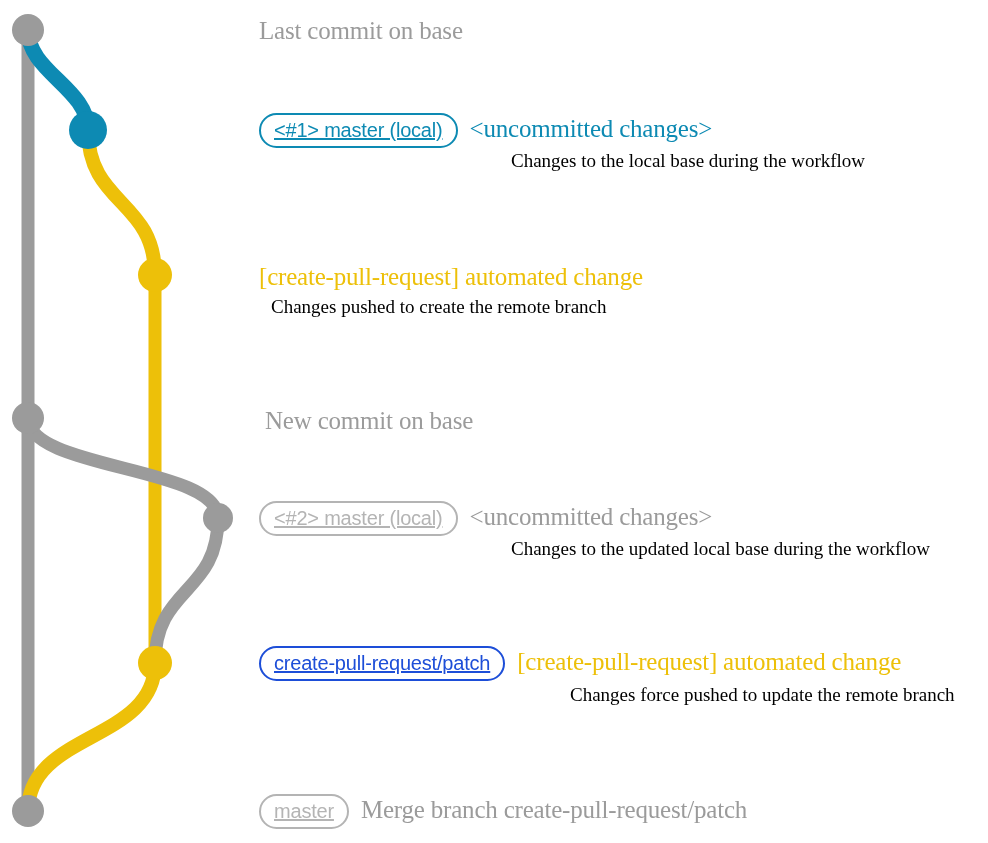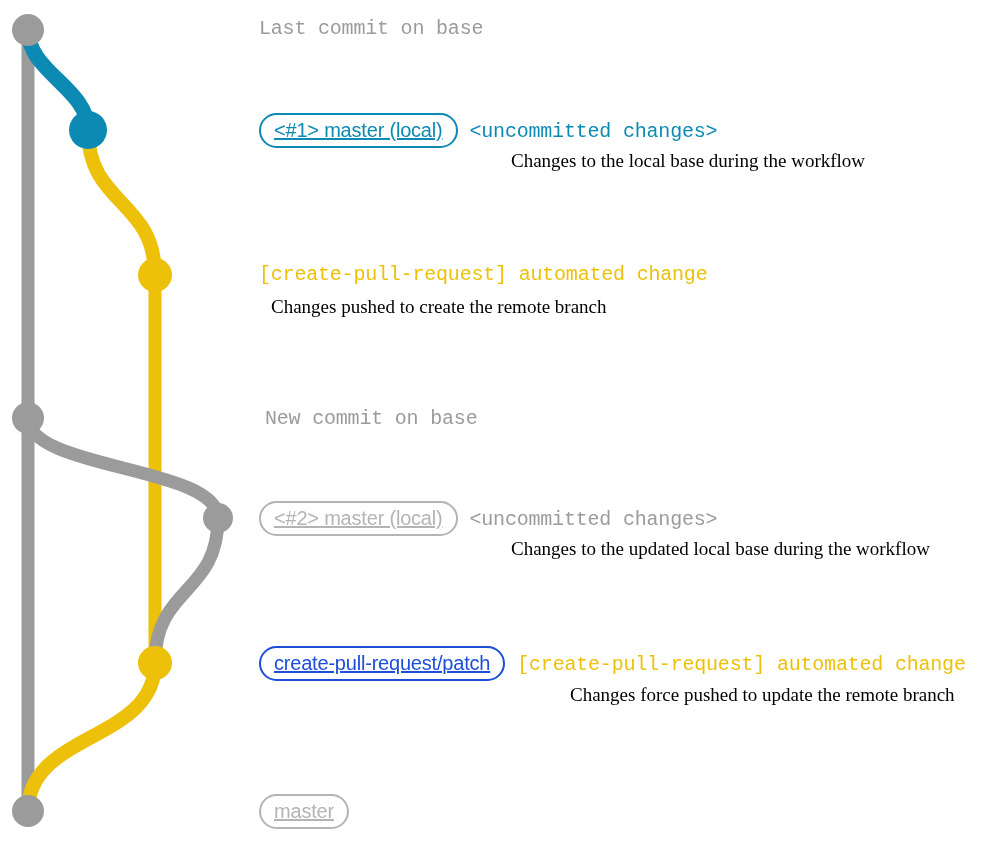--- a/index.html
+++ b/index.html
@@ -25,22 +25,22 @@
     height: 843px;
   }
 
   .row {
     position: absolute;
     display: flex;
     align-items: baseline;
   }
 
   .commit-title {
-    font-size: 20px;
-    font-family: Liberation Mono, monospace;
+    font-size: 25px;
+    font-family: Liberation Serif, serif;
     white-space: nowrap;
     letter-spacing: -0.2px;
   }
 
   .commit-desc {
     position: absolute;
     font-family: Liberation Serif, serif;
     font-size: 19px;
     color: #000000;
     white-space: nowrap;
@@ -135,13 +135,14 @@
     <span class="badge c-badge-yellow">create-pull-request/patch</span>
   </span>
   <span class="commit-title c-yellow title-after-badge">[create-pull-request] automated change</span>
 </div>
 <div class="commit-desc" style="left:570px; top:684px;">Changes force pushed to update the remote branch</div>
 
 <div class="row" style="left:259px; top:794px;">
   <span class="badge-wrap">
     <span class="badge" style="color:#b4b4b4;">master</span>
   </span>
+  <span class="commit-title c-gray title-after-badge">Merge branch create-pull-request/patch</span>
 </div>
 
 </body></html>

